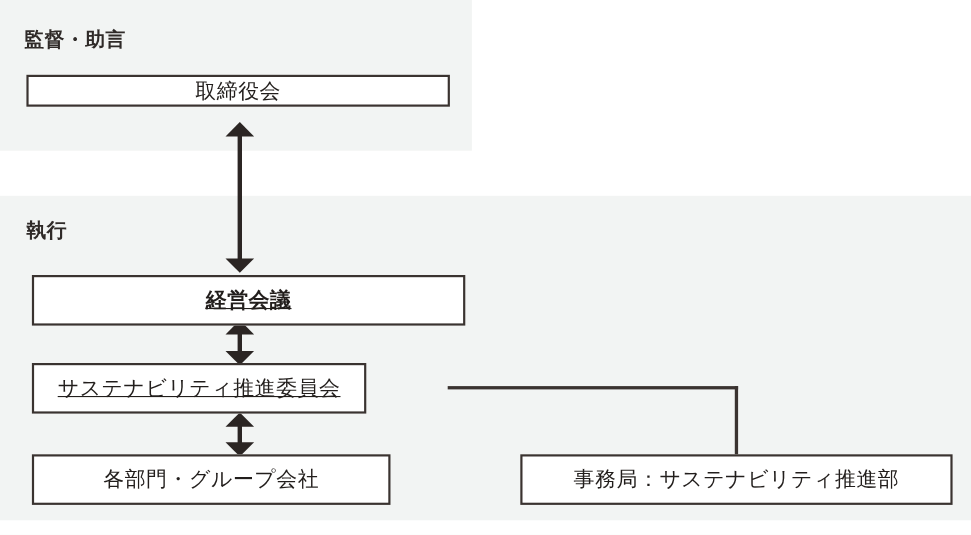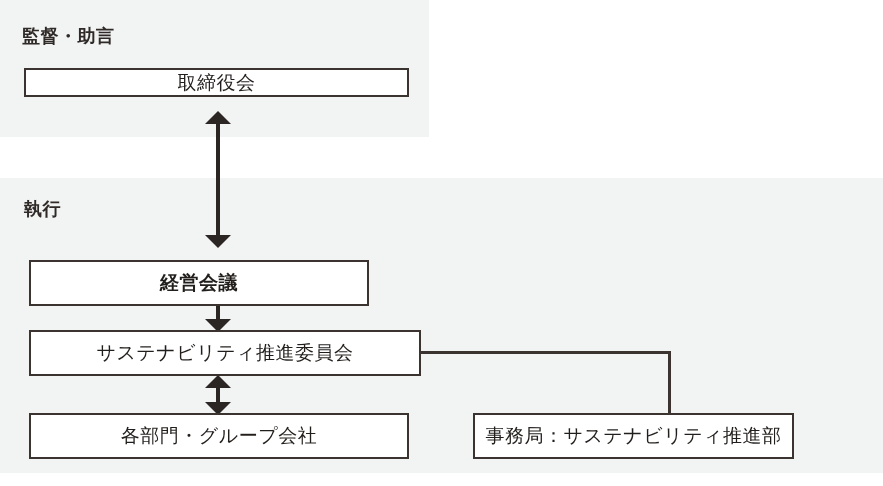--- a/index.html
+++ b/index.html
@@ -49,24 +49,24 @@
     border: 2px solid #3a3330;
     display: flex;
     align-items: center;
     justify-content: center;
     color: #221e1c;
     font-size: 19px;
     letter-spacing: 0.5px;
     white-space: nowrap;
   }
   #box-board        { left: 24px;  top: 68px;  width: 385px; height: 29px; }
-  #box-mgmt-meeting { left: 29px;  top: 260px; width: 340px; height: 46px; font-weight: bold; }
-  #box-committee    { left: 29px;  top: 330px; width: 392px; height: 46px; }
-  #box-departments  { left: 29px;  top: 413px; width: 380px; height: 46px; }
-  #box-secretariat  { left: 473px; top: 413px; width: 321px; height: 46px; }
+  #box-mgmt-meeting { left: 29px;  top: 250px; width: 394px; height: 46px; font-weight: bold; text-decoration: underline; }
+  #box-committee    { left: 29px;  top: 330px; width: 304px; height: 46px; text-decoration: underline; }
+  #box-departments  { left: 29px;  top: 413px; width: 326px; height: 46px; }
+  #box-secretariat  { left: 473px; top: 413px; width: 393px; height: 46px; }
 
   
   .arrow-dbl {
     position: absolute;
     left: 205px;
     width: 26px;
   }
   .arrow-dbl .shaft {
     position: absolute;
     left: 11px;

